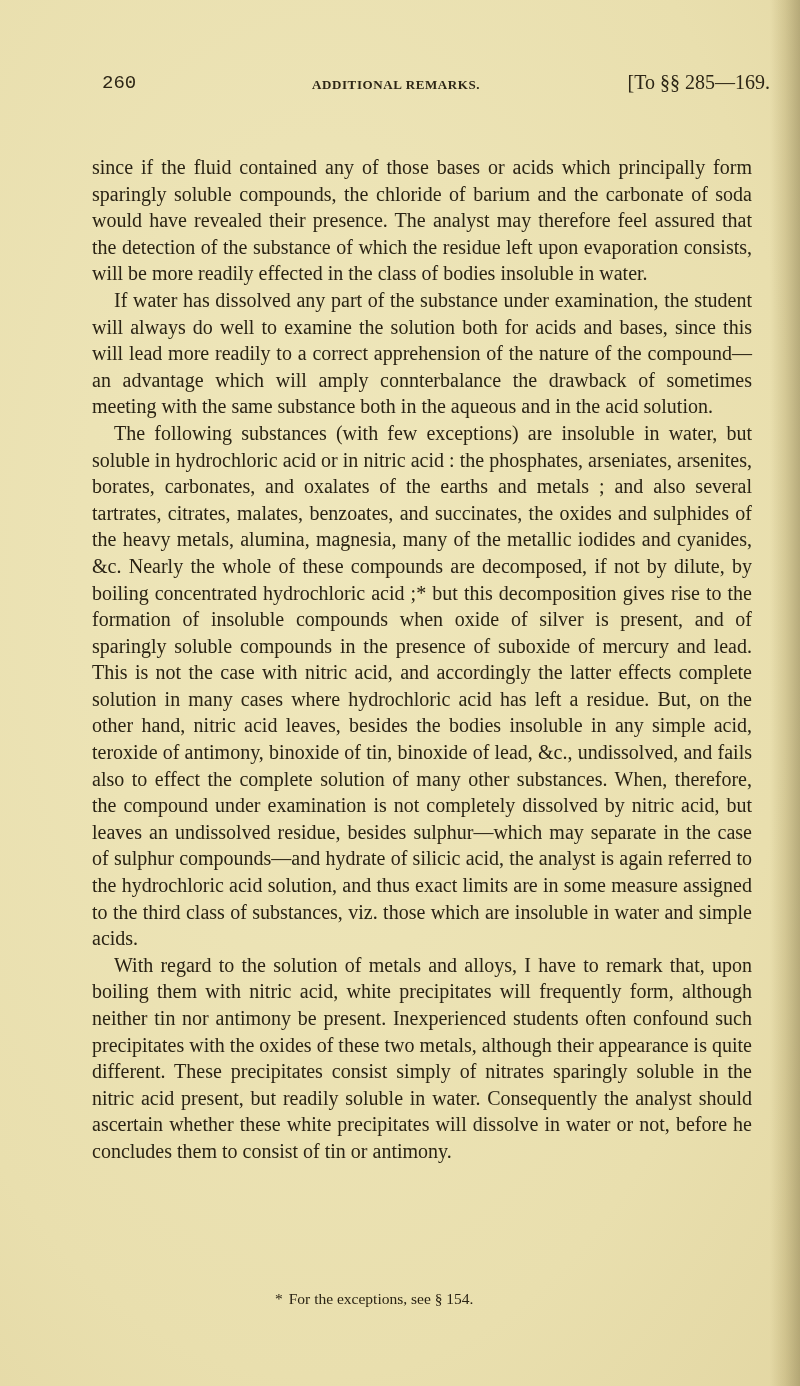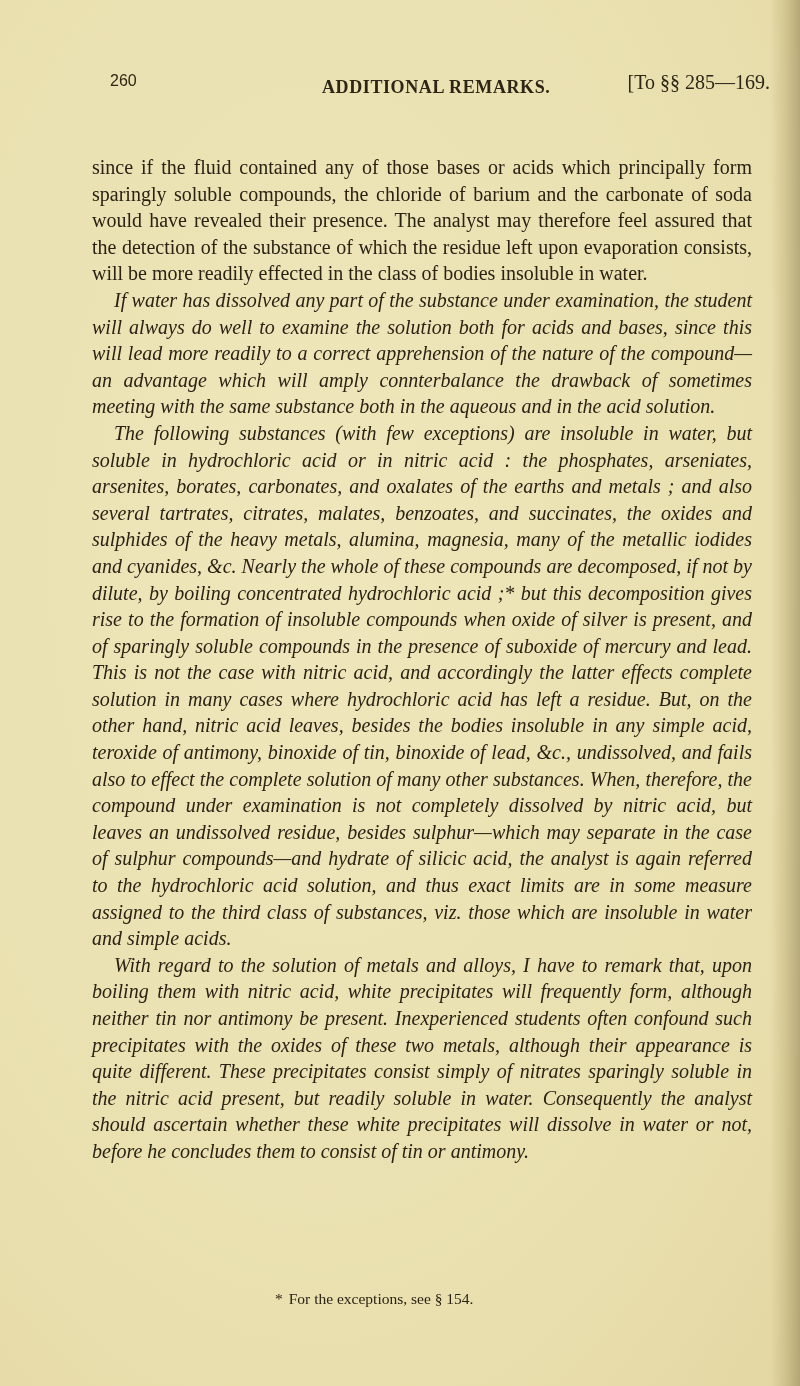--- a/index.html
+++ b/index.html
@@ -25,30 +25,30 @@
       position: absolute;
       top: 70px;
       left: 102px;
       width: 668px;
       height: 34px;
       font-family: "DejaVu Serif", "Liberation Serif", serif;
       color: #2d2616;
     }
     .page-number {
       position: absolute;
-      left: 8px;
+      left: 0;
       top: 2px;
-      font-size: 16px;
-      font-family: Liberation Sans, sans-serif;
+      font-size: 19px;
+      font-family: Liberation Mono, monospace;
     }
     .running-head {
       position: absolute;
-      left: 220px;
+      left: 210px;
       top: 7px;
-      font-size: 18px;
+      font-size: 13px;
       letter-spacing: 0.6px;
       font-variant: small-caps;
       font-weight: bold;
       font-family: "Liberation Serif", serif;
       text-align: right;
     }
     .section-ref {
       position: absolute;
       right: 0;
       top: 1px;
@@ -66,21 +66,20 @@
       color: #2a2314;
       text-align: justify;
       margin-top: 38px;
     }
     .body-text p {
       margin: 0;
       text-indent: 0;
     }
     .body-text p.indent {
       text-indent: 22px;
-      font-style: italic;
     }
     .footnote {
       position: absolute;
       top: 1290px;
       left: 275px;
       font-family: "Liberation Serif", "DejaVu Serif", serif;
       font-size: 15.5px;
       color: #2a2314;
     }
     .footnote .mark {

